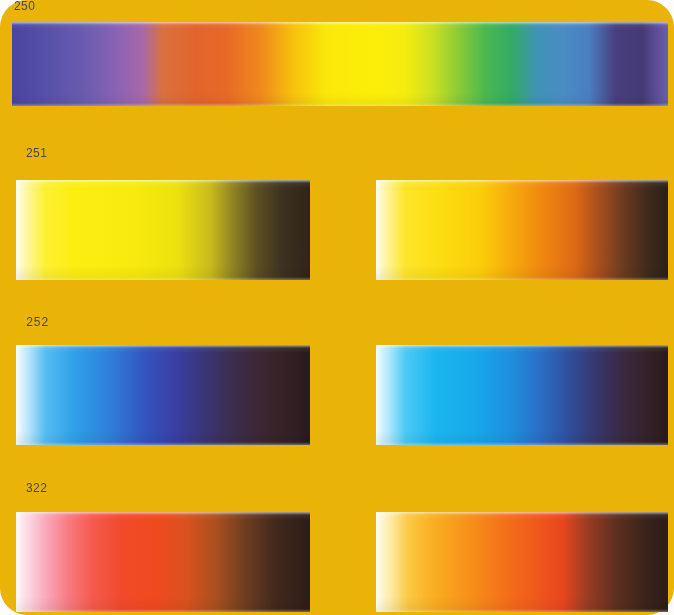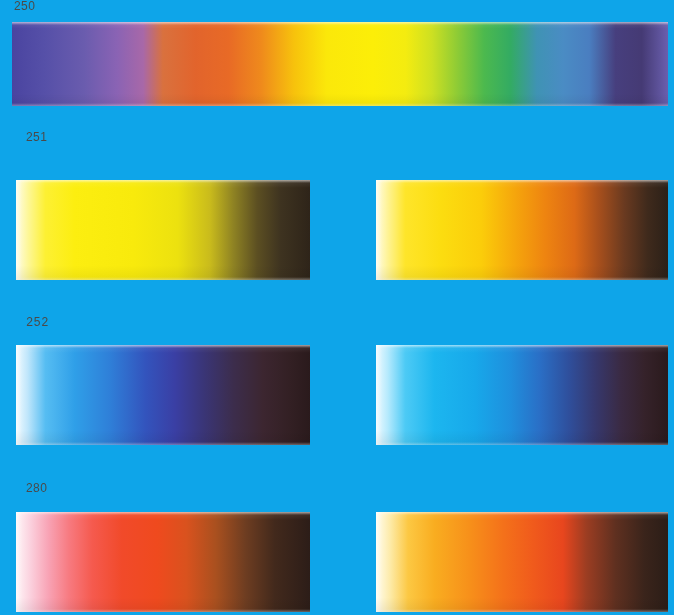--- a/index.html
+++ b/index.html
@@ -76,30 +76,30 @@
     position: absolute;
     top: 0; bottom: 0; left: 0;
     width: 6px;
     background: linear-gradient(90deg, rgba(255,255,255,0.45), rgba(255,255,255,0));
     pointer-events: none;
   }
 </style>
 </head>
 <body style="background: rgb(253, 252, 250);">
 
-<div id="page" style="background: #0ea5e9;">
+<div id="page" style="background: #eab308; border-radius: 27px;">
 
   <div class="row-label" style="left:14px; top:-1px;">250</div>
   <div class="swatch" id="sw-250-0" style="left: 12px; top: 22px; width: 656px; height: 84px;">
     <div class="grad" style="background: linear-gradient(90deg, rgb(74, 68, 160) 0%, rgb(86, 80, 168) 5%, rgb(106, 92, 174) 11%, rgb(138, 99, 180) 16%, rgb(168, 104, 168) 20%, rgb(217, 113, 62) 23%, rgb(226, 100, 44) 28%, rgb(232, 106, 38) 33%, rgb(239, 138, 28) 38%, rgb(247, 194, 12) 43%, rgb(251, 232, 10) 48%, rgb(252, 238, 8) 55%, rgb(244, 236, 16) 60%, rgb(205, 224, 34) 64%, rgb(140, 203, 54) 68%, rgb(76, 185, 78) 72%, rgb(51, 171, 99) 76%, rgb(63, 147, 180) 80%, rgb(74, 140, 196) 84%, rgb(74, 126, 192) 88%, rgb(71, 63, 126) 92%, rgb(69, 58, 116) 96%, rgb(106, 95, 174) 100%);"></div>
     <div class="feather-top"></div>
     <div class="feather-bottom"></div>
   </div>
 
-  <div class="row-label" style="left:26px; top:130px;">251</div>
+  <div class="row-label" style="left:26px; top:146px;">251</div>
   <div class="swatch" id="sw-251-0" style="left: 16px; top: 180px; width: 294px; height: 100px;">
     <div class="grad" style="background: linear-gradient(90deg, rgb(254, 252, 232) 0%, rgb(253, 247, 154) 4%, rgb(253, 240, 51) 10%, rgb(252, 238, 16) 20%, rgb(248, 234, 12) 40%, rgb(236, 225, 15) 55%, rgb(201, 187, 28) 66%, rgb(142, 130, 35) 74%, rgb(92, 79, 34) 82%, rgb(62, 51, 32) 90%, rgb(46, 36, 25) 100%);"></div>
     <div class="feather-top"></div>
     <div class="feather-bottom"></div>
     <div class="feather-left"></div>
   </div>
   <div class="swatch" id="sw-251-1" style="left: 376px; top: 180px; width: 292px; height: 100px;">
     <div class="grad" style="background: linear-gradient(90deg, rgb(255, 252, 230) 0%, rgb(254, 243, 150) 4%, rgb(254, 229, 42) 10%, rgb(252, 221, 16) 22%, rgb(251, 205, 10) 36%, rgb(245, 164, 12) 48%, rgb(238, 132, 16) 58%, rgb(221, 106, 22) 68%, rgb(169, 80, 28) 76%, rgb(106, 58, 32) 85%, rgb(63, 42, 28) 93%, rgb(43, 32, 24) 100%);"></div>
     <div class="feather-top"></div>
     <div class="feather-bottom"></div>
@@ -113,21 +113,21 @@
     <div class="feather-bottom"></div>
     <div class="feather-left"></div>
   </div>
   <div class="swatch" id="sw-252-1" style="left: 376px; top: 345px; width: 292px; height: 100px;">
     <div class="grad" style="background: linear-gradient(90deg, rgb(238, 250, 255) 0%, rgb(182, 234, 253) 4%, rgb(77, 202, 245) 10%, rgb(28, 182, 239) 20%, rgb(23, 168, 234) 34%, rgb(31, 143, 221) 46%, rgb(42, 111, 198) 56%, rgb(47, 79, 156) 66%, rgb(54, 56, 110) 75%, rgb(58, 42, 66) 84%, rgb(53, 34, 42) 92%, rgb(42, 26, 28) 100%);"></div>
     <div class="feather-top"></div>
     <div class="feather-bottom"></div>
     <div class="feather-left"></div>
   </div>
 
-  <div class="row-label" style="left:26px; top:481px;">280</div>
+  <div class="row-label" style="left:26px; top:481px;">322</div>
   <div class="swatch" id="sw-253-0" style="left: 16px; top: 512px; width: 294px; height: 100px;">
     <div class="grad" style="background: linear-gradient(90deg, rgb(255, 246, 248) 0%, rgb(251, 208, 221) 5%, rgb(248, 163, 181) 11%, rgb(247, 122, 128) 18%, rgb(245, 90, 78) 26%, rgb(241, 74, 42) 36%, rgb(239, 74, 30) 48%, rgb(217, 82, 30) 58%, rgb(169, 80, 31) 68%, rgb(110, 61, 33) 78%, rgb(66, 41, 28) 88%, rgb(44, 29, 24) 100%);"></div>
     <div class="feather-top"></div>
     <div class="feather-bottom"></div>
     <div class="feather-left"></div>
   </div>
   <div class="swatch" id="sw-253-1" style="left: 376px; top: 512px; width: 292px; height: 100px;">
     <div class="grad" style="background: linear-gradient(90deg, rgb(255, 253, 240) 0%, rgb(253, 234, 166) 5%, rgb(252, 200, 67) 11%, rgb(249, 173, 32) 20%, rgb(247, 144, 26) 32%, rgb(244, 112, 26) 44%, rgb(240, 90, 28) 54%, rgb(232, 70, 30) 64%, rgb(156, 61, 34) 72%, rgb(95, 48, 32) 82%, rgb(58, 36, 27) 92%, rgb(43, 29, 23) 100%);"></div>
     <div class="feather-top"></div>
     <div class="feather-bottom"></div>

